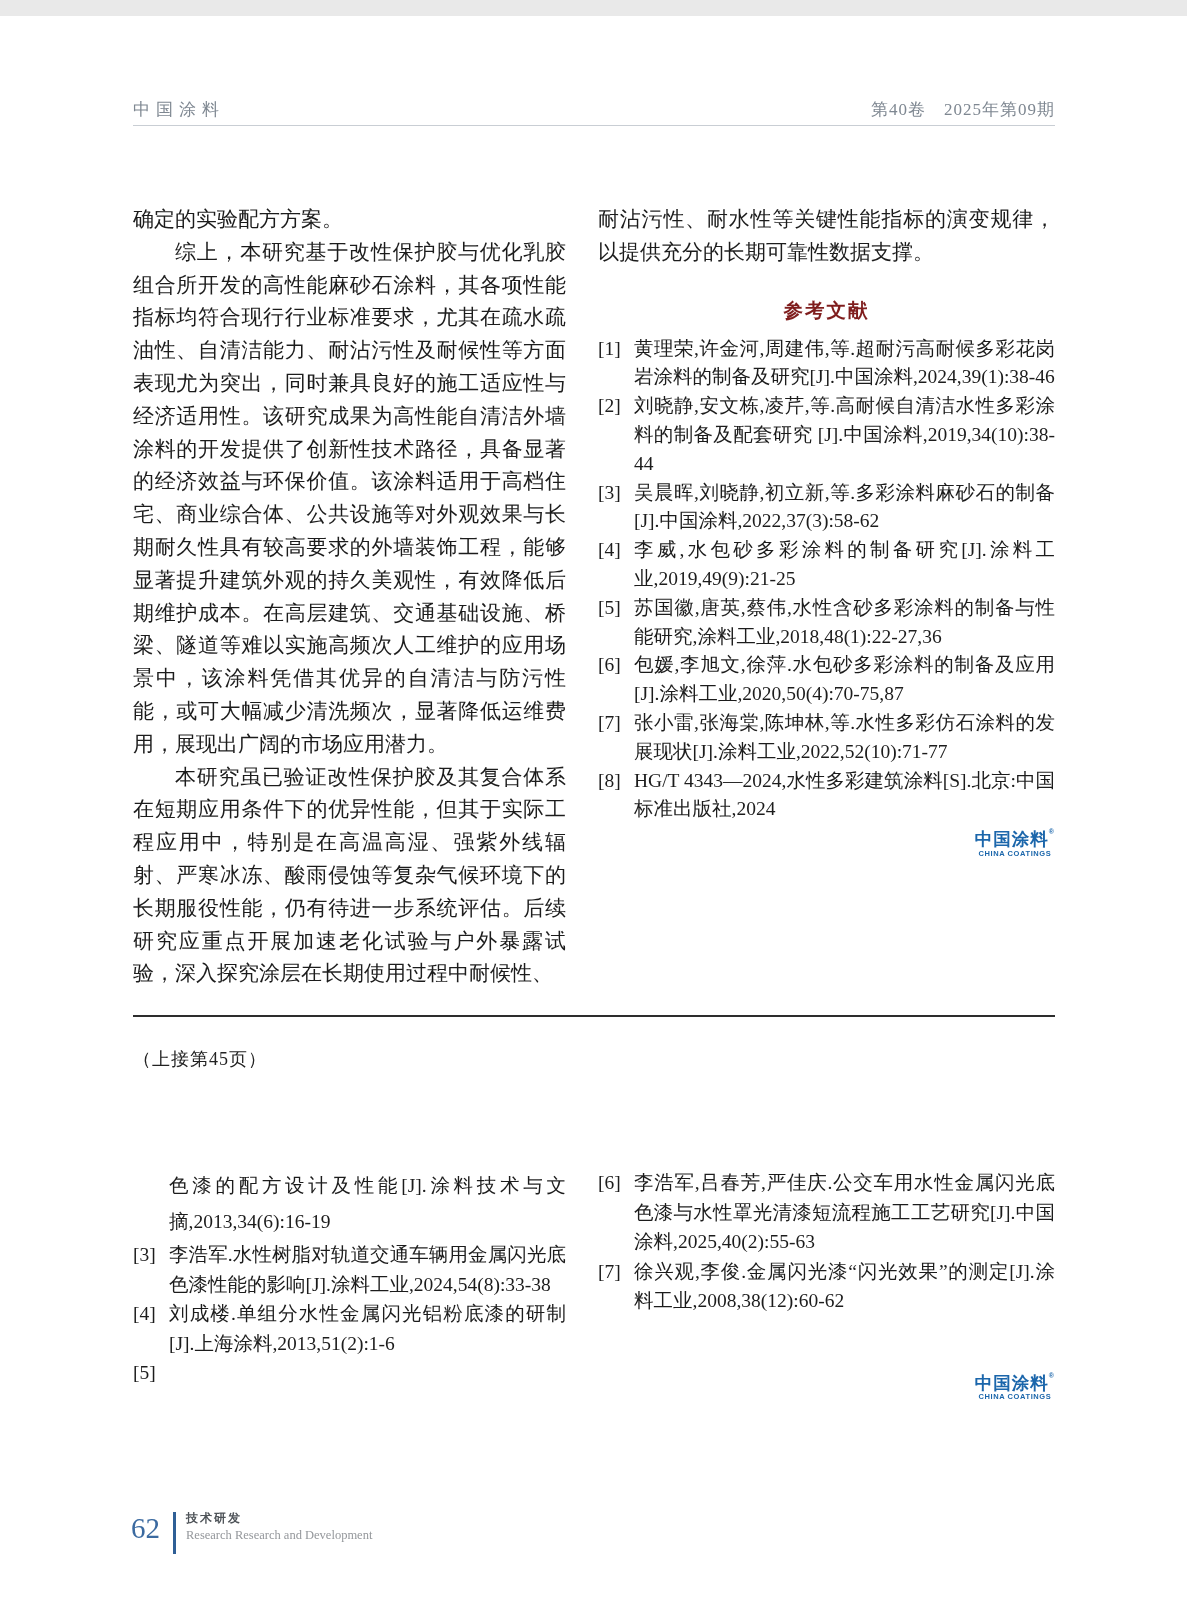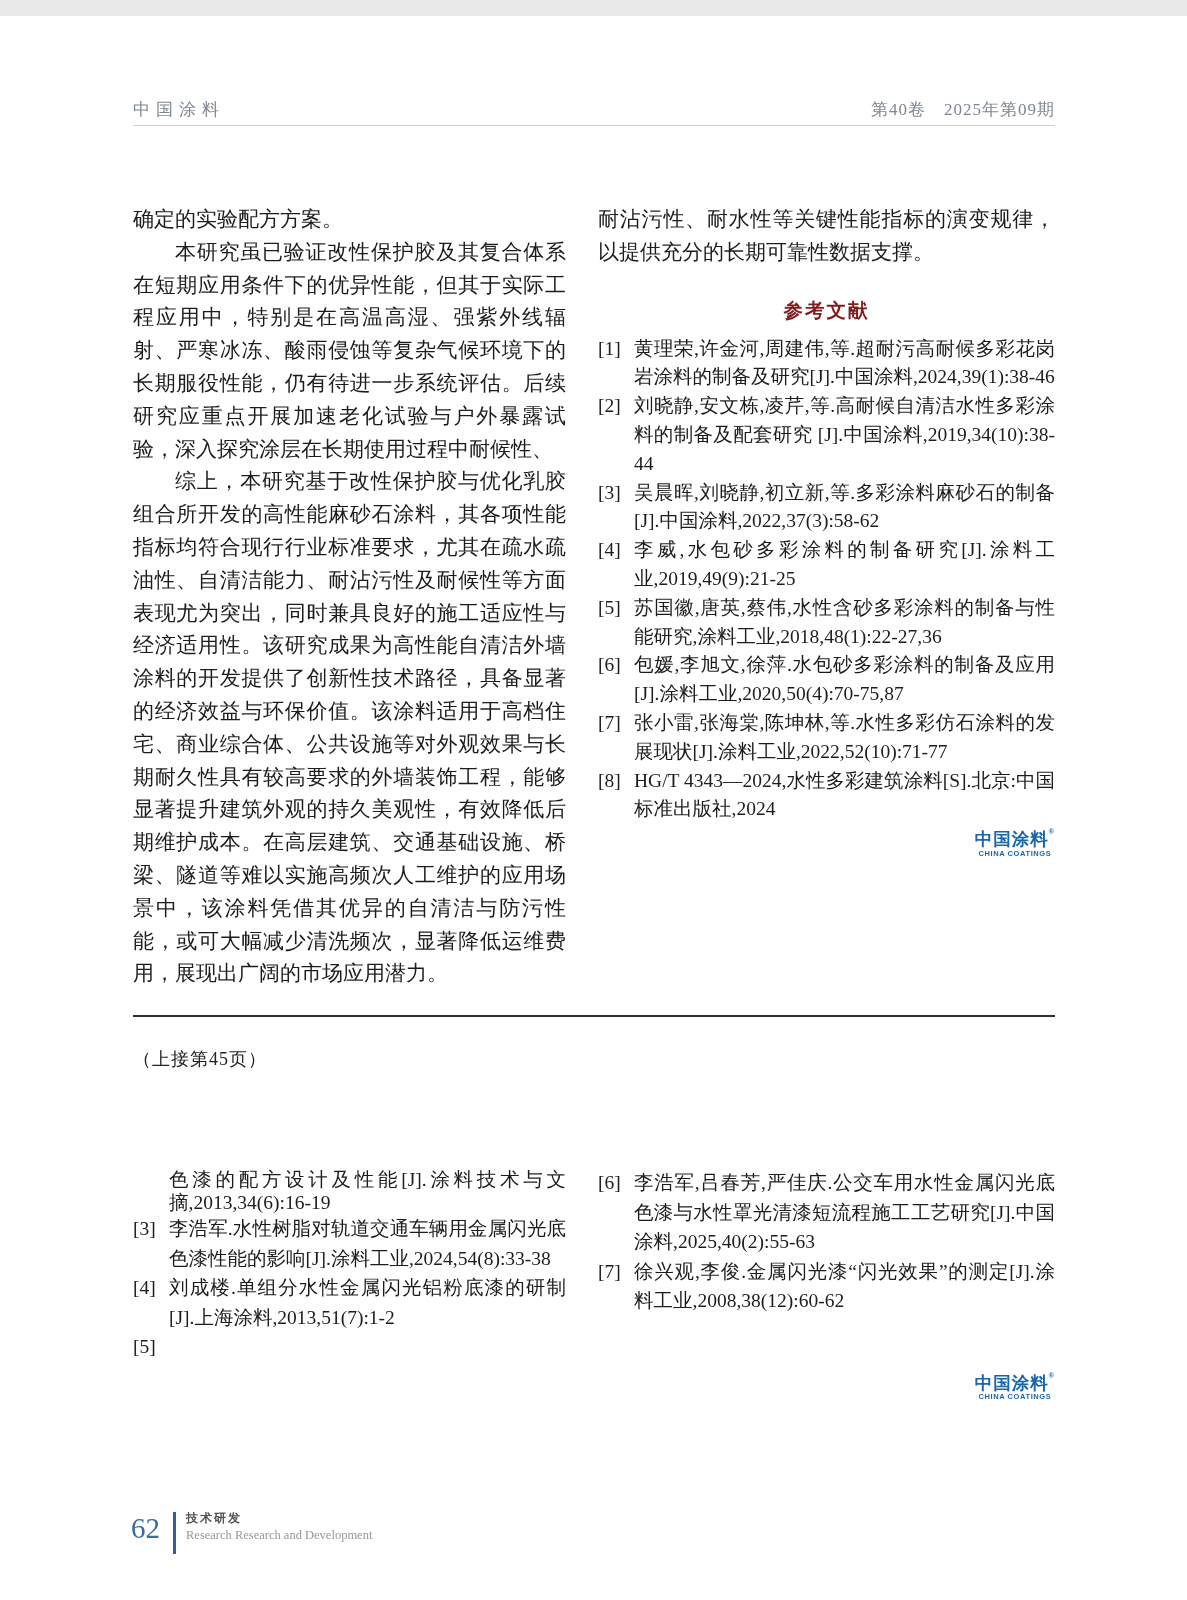--- a/index.html
+++ b/index.html
@@ -41,21 +41,21 @@
     text-align:center; margin:28px 0 11px 0;
     letter-spacing:2px;
   }
   .ref-list { }
   .ref-item {
     position:relative; padding-left:36px;
     font-size:19.5px; line-height:28.8px;
     text-align:justify; text-justify:inter-ideograph;
   }
   .ref-label { position:absolute; left:0; top:0; }
-  .ref-cont { position:relative; padding-left:36px; font-size:19.5px; line-height:23px; text-align:justify; }
+  .ref-cont { position:relative; padding-left:36px; font-size:19.5px; line-height:36px; text-align:justify; }
   .sec2 .ref-item { line-height:29.5px; }
 
   
   .logo { width:max-content; margin-left:auto; margin-top:6px; text-align:center; line-height:1.05;
           font-family:"Liberation Sans", sans-serif; }
   .logo-cn { color:#1b66ab; font-weight:bold; font-size:17.5px; letter-spacing:1px; }
   .logo-reg { font-size:7px; vertical-align:top; position:relative; top:-2px; }
   .logo-en { color:#1b66ab; font-weight:bold; font-size:7.5px; letter-spacing:0.6px; margin-top:1px; }
 
   
@@ -98,22 +98,22 @@
 <div class="page">
 
   <div class="header">
     <span class="journal-name">中国涂料</span>
     <span class="volume-issue">第40卷　2025年第09期</span>
   </div>
   <div class="header-rule"></div>
 
   <div class="col-left">
     <p class="body-par">确定的实验配方方案。</p>
+    <p class="body-par indent">综上，本研究基于改性保护胶与优化乳胶组合所开发的高性能麻砂石涂料，其各项性能指标均符合现行行业标准要求，尤其在疏水疏油性、自清洁能力、耐沾污性及耐候性等方面表现尤为突出，同时兼具良好的施工适应性与经济适用性。该研究成果为高性能自清洁外墙涂料的开发提供了创新性技术路径，具备显著的经济效益与环保价值。该涂料适用于高档住宅、商业综合体、公共设施等对外观效果与长期耐久性具有较高要求的外墙装饰工程，能够显著提升建筑外观的持久美观性，有效降低后期维护成本。在高层建筑、交通基础设施、桥梁、隧道等难以实施高频次人工维护的应用场景中，该涂料凭借其优异的自清洁与防污性能，或可大幅减少清洗频次，显著降低运维费用，展现出广阔的市场应用潜力。</p>
     <p class="body-par indent">本研究虽已验证改性保护胶及其复合体系在短期应用条件下的优异性能，但其于实际工程应用中，特别是在高温高湿、强紫外线辐射、严寒冰冻、酸雨侵蚀等复杂气候环境下的长期服役性能，仍有待进一步系统评估。后续研究应重点开展加速老化试验与户外暴露试验，深入探究涂层在长期使用过程中耐候性、</p>
-    <p class="body-par indent">综上，本研究基于改性保护胶与优化乳胶组合所开发的高性能麻砂石涂料，其各项性能指标均符合现行行业标准要求，尤其在疏水疏油性、自清洁能力、耐沾污性及耐候性等方面表现尤为突出，同时兼具良好的施工适应性与经济适用性。该研究成果为高性能自清洁外墙涂料的开发提供了创新性技术路径，具备显著的经济效益与环保价值。该涂料适用于高档住宅、商业综合体、公共设施等对外观效果与长期耐久性具有较高要求的外墙装饰工程，能够显著提升建筑外观的持久美观性，有效降低后期维护成本。在高层建筑、交通基础设施、桥梁、隧道等难以实施高频次人工维护的应用场景中，该涂料凭借其优异的自清洁与防污性能，或可大幅减少清洗频次，显著降低运维费用，展现出广阔的市场应用潜力。</p>
   </div>
 
   <div class="col-right">
     <p class="body-par">耐沾污性、耐水性等关键性能指标的演变规律，以提供充分的长期可靠性数据支撑。</p>
     <div class="refs-title">参考文献</div>
     <div class="ref-list">
         <div class="ref-item"><span class="ref-label">[1]</span><span>黄理荣,许金河,周建伟,等.超耐污高耐候多彩花岗岩涂料的制备及研究[J].中国涂料,2024,39(1):38-46</span></div>
         <div class="ref-item"><span class="ref-label">[2]</span><span>刘晓静,安文栋,凌芹,等.高耐候自清洁水性多彩涂料的制备及配套研究 [J].中国涂料,2019,34(10):38-44</span></div>
         <div class="ref-item"><span class="ref-label">[3]</span><span>吴晨晖,刘晓静,初立新,等.多彩涂料麻砂石的制备[J].中国涂料,2022,37(3):58-62</span></div>
         <div class="ref-item"><span class="ref-label">[4]</span><span>李威,水包砂多彩涂料的制备研究[J].涂料工业,2019,49(9):21-25</span></div>
@@ -129,21 +129,21 @@
   </div>
 
   <div class="divider"></div>
 
   <div class="continued-note">（上接第45页）</div>
 
   <div class="sec2-left sec2">
     <div class="ref-cont">色漆的配方设计及性能[J].涂料技术与文摘,2013,34(6):16-19</div>
     <div class="ref-list">
         <div class="ref-item"><span class="ref-label">[3]</span><span>李浩军.水性树脂对轨道交通车辆用金属闪光底色漆性能的影响[J].涂料工业,2024,54(8):33-38</span></div>
-        <div class="ref-item"><span class="ref-label">[4]</span><span>刘成楼.单组分水性金属闪光铝粉底漆的研制[J].上海涂料,2013,51(7):1-2</span></div>
+        <div class="ref-item"><span class="ref-label">[4]</span><span>刘成楼.单组分水性金属闪光铝粉底漆的研制[J].上海涂料,2013,51(2):1-6</span></div>
         <div class="ref-item"><span class="ref-label">[5]</span></div>
       </div>
   </div>
 
   <div class="sec2-right sec2">
     <div class="ref-list">
         <div class="ref-item"><span class="ref-label">[6]</span><span>李浩军,吕春芳,严佳庆.公交车用水性金属闪光底色漆与水性罩光清漆短流程施工工艺研究[J].中国涂料,2025,40(2):55-63</span></div>
         <div class="ref-item"><span class="ref-label">[7]</span><span>徐兴观,李俊.金属闪光漆“闪光效果”的测定[J].涂料工业,2008,38(12):60-62</span></div>
       </div>
     <div class="logo logo-2">

